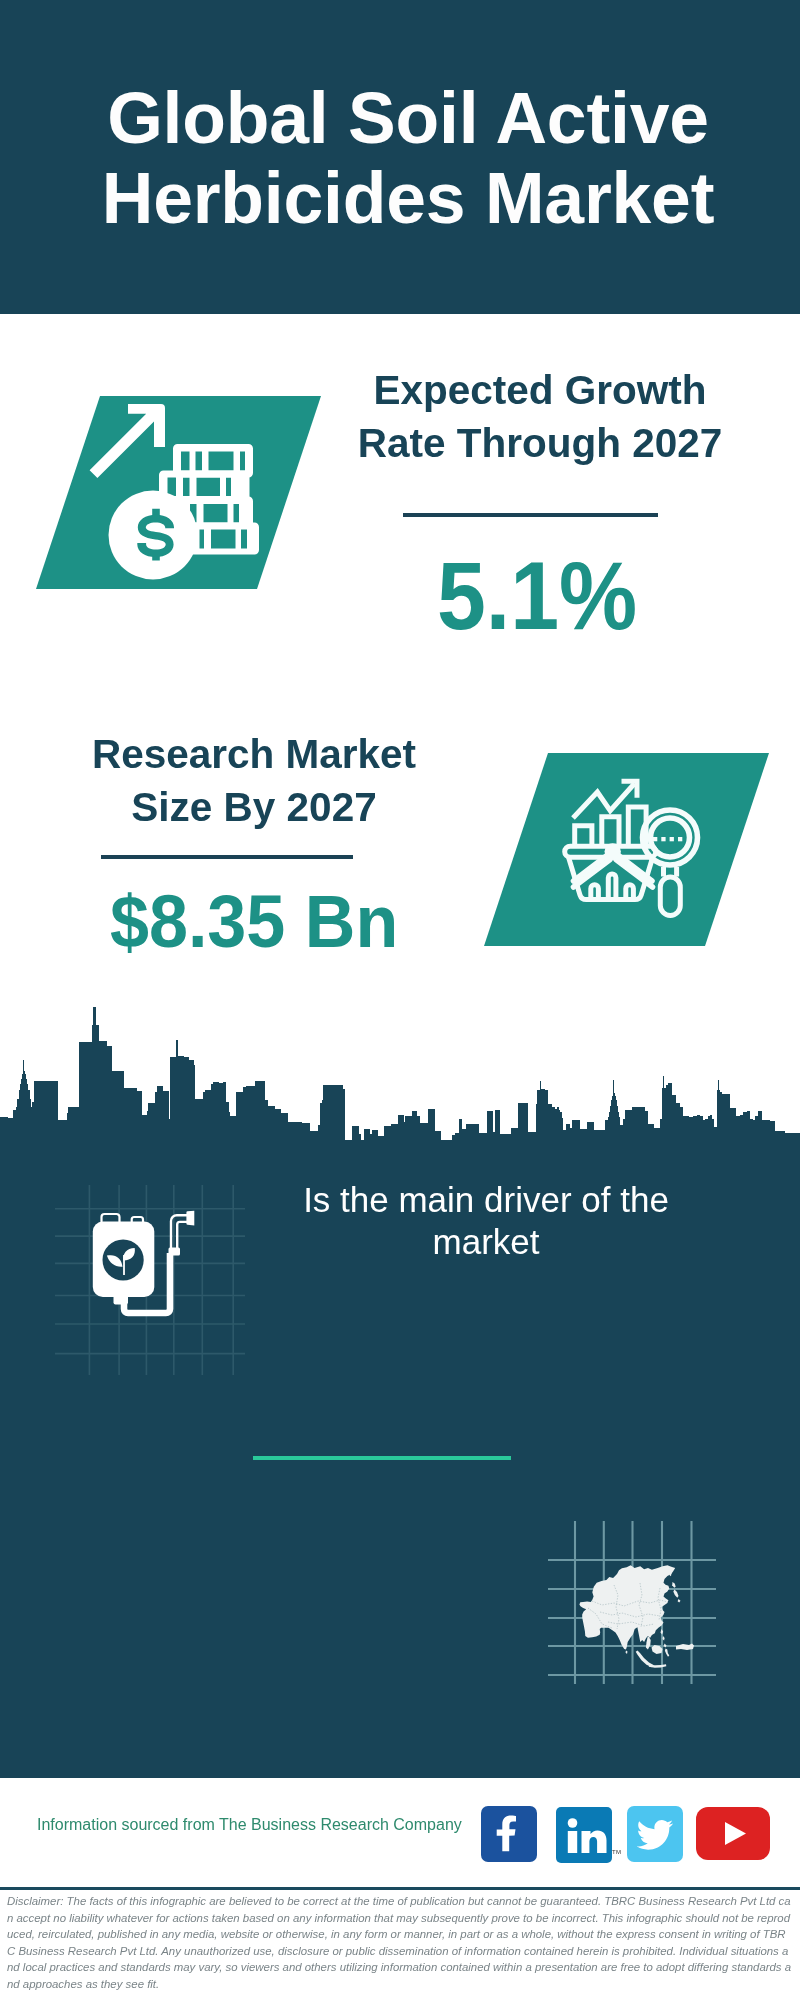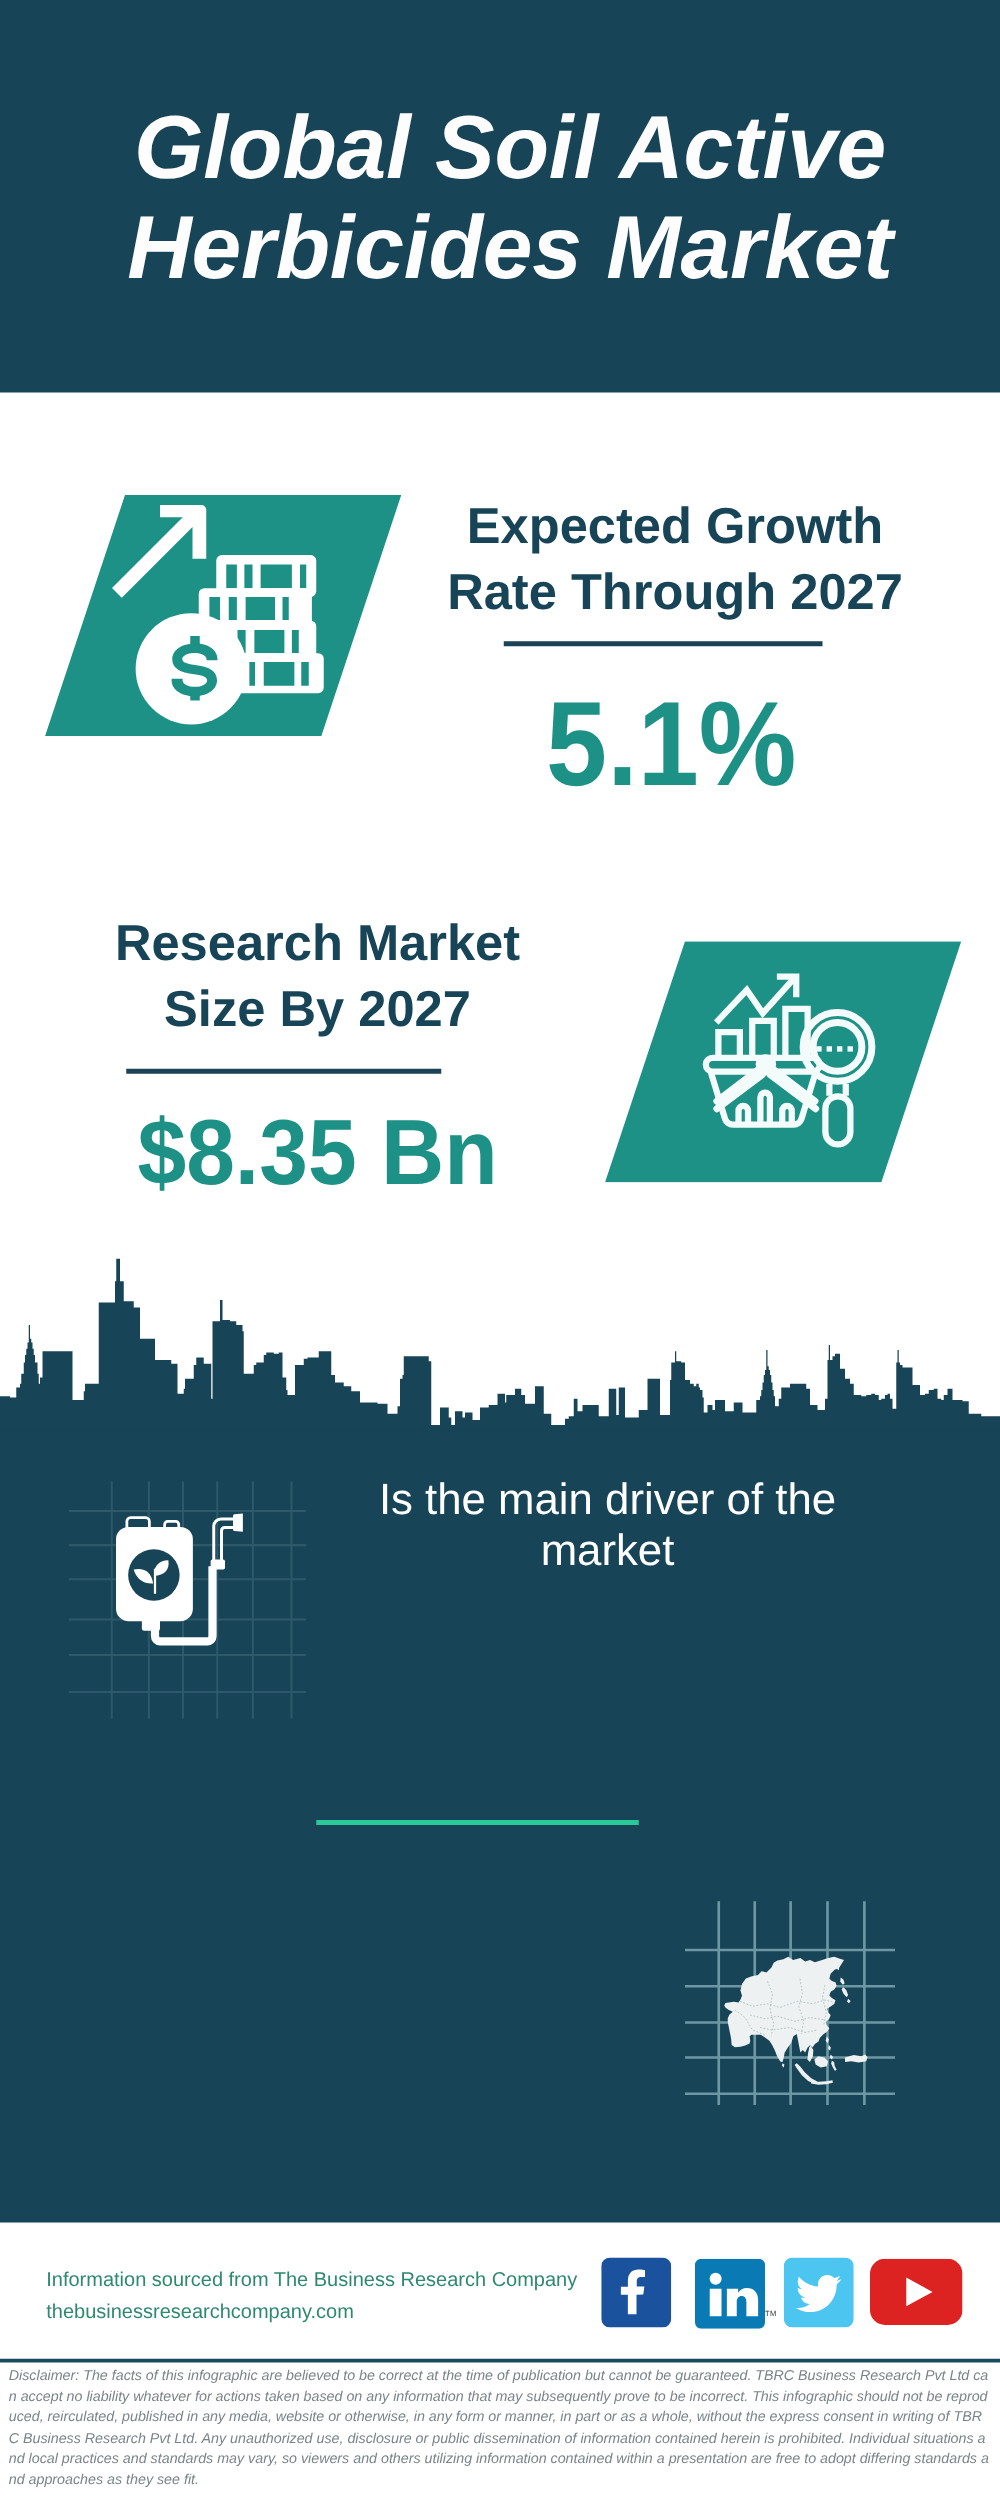--- a/index.html
+++ b/index.html
@@ -2,37 +2,37 @@
 <html><head>
 <meta charset="utf-8">
 <title>Global Soil Active Herbicides Market</title>
 <style>
   html,body{margin:0;padding:0;}
   body{width:800px;height:2000px;background:#ffffff;
        font-family:"Liberation Sans",sans-serif;overflow:hidden;}
   .page{position:relative;width:800px;height:2000px;background:#fff;}
 
   
-  .header{position:absolute;left:0;top:0;width:800px;height:314px;background:#184457;font-style:italic;}
+  .header{position:absolute;left:0;top:0;width:800px;height:314px;background:#184457;}
   .header .title{position:absolute;left:16px;right:0;top:78px;margin:0;color:#fdfdfd;
     font-size:71.5px;line-height:80px;font-weight:700;text-align:center;letter-spacing:-0.2px;}
 
   
   .plg{position:absolute;background:#1d9186;}
   .stat-head{position:absolute;color:#184457;font-size:40.5px;line-height:53px;
     font-weight:700;text-align:center;white-space:nowrap;}
   .rule{position:absolute;height:4px;background:#1b4255;}
   .bignum{position:absolute;color:#1d9186;font-weight:700;
     text-align:center;white-space:nowrap;transform-origin:center top;}
   .plg1{left:36px;top:396px;width:285px;height:193px;
         clip-path:polygon(64px 0, 285px 0, 221px 193px, 0 193px);}
   .plg2{left:484px;top:753px;width:285px;height:193px;
         clip-path:polygon(64px 0, 285px 0, 221px 193px, 0 193px);}
   .ico{position:absolute;left:0;top:0;width:285px;height:193px;overflow:visible;}
-  .sh1{left:340px;top:394px;width:400px;}
+  .sh1{left:340px;top:364px;width:400px;}
   .r1 {left:403px;top:513px;width:255px;}
   .bn1{left:387px;top:548px;width:300px;font-size:96px;line-height:96px;transform:scaleX(0.915);}
   .sh2{left:54px;top:728px;width:400px;}
   .r2 {left:101px;top:855px;width:252px;}
   .bn2{left:102px;top:885px;width:300px;font-size:74px;line-height:74px;transform:scaleX(0.947);}
 
   
   .darkbody{position:absolute;left:0;top:1140px;width:800px;height:638px;background:#184457;}
   .skyline{position:absolute;left:0;top:1000px;width:800px;height:145px;display:block;}
   .sprayer{position:absolute;left:55px;top:1185px;width:190px;height:190px;}
@@ -244,21 +244,20 @@
       <path d="M614 1585 l4 10 l-2 12 l3 12 l-2 10"></path>
       <path d="M640 1583 l2 12 l-3 10 l4 12 l-2 10"></path>
       <path d="M660 1588 l-2 10 l3 12 l-2 10"></path>
       <path d="M588 1608 l8 6 l6 10 l10 4"></path>
     </g>
   </g>
     </svg>
 
   <div class="src">
     <div>Information sourced from The Business Research Company</div>
-    <div>thebusinessresearchcompany.com</div>
   </div>
 
   <a class="soc fb">
     <svg viewBox="0 0 56 56">
         <rect width="56" height="56" rx="7" fill="#1b529e"></rect>
       <path d="M33.6 29.6 l0.9 -6.4 h-6.1 v-4.2 c0 -1.8 0.9 -3.5 3.7 -3.5 h2.9 v-5.5
                s-2.6 -0.45 -5.1 -0.45 c-5.2 0 -8.6 3.15 -8.6 8.85 v5 h-5.6 v6.4 h5.6 v15.5 h6.9
                v-15.5 z" fill="#ffffff"></path>
       </svg>
   </a>

